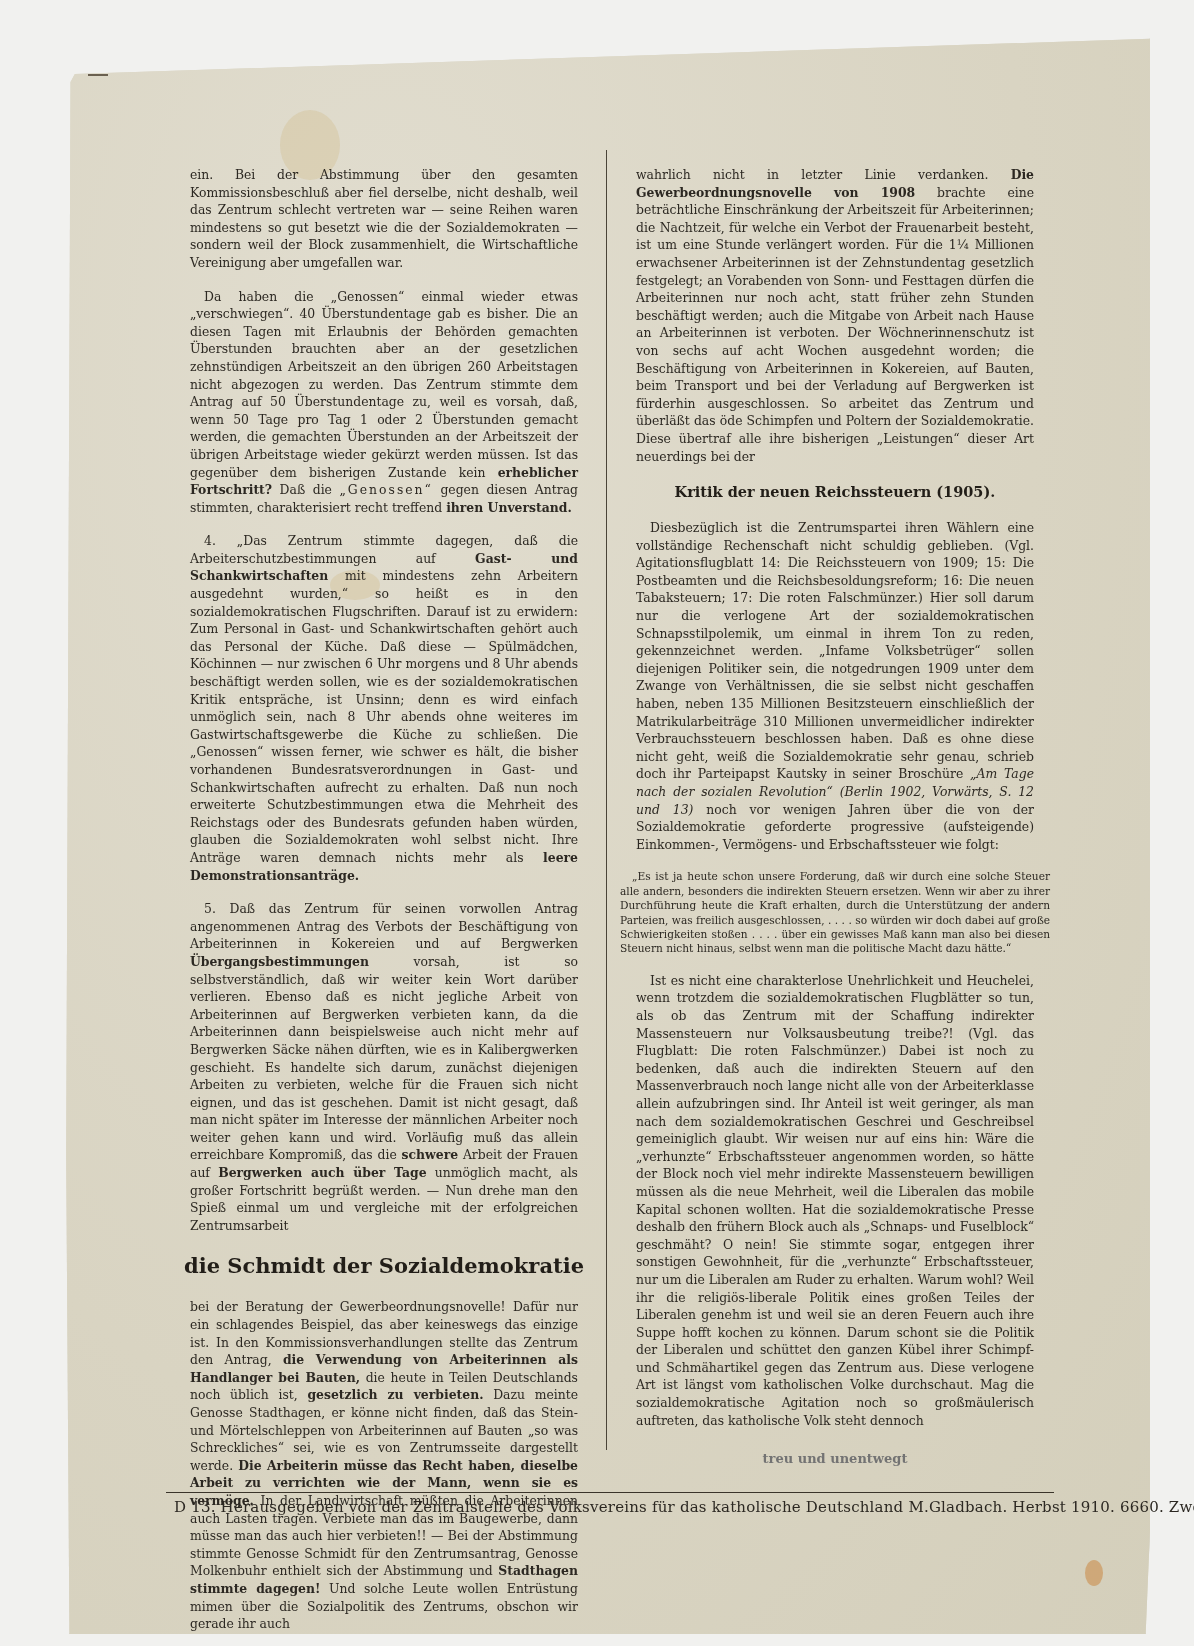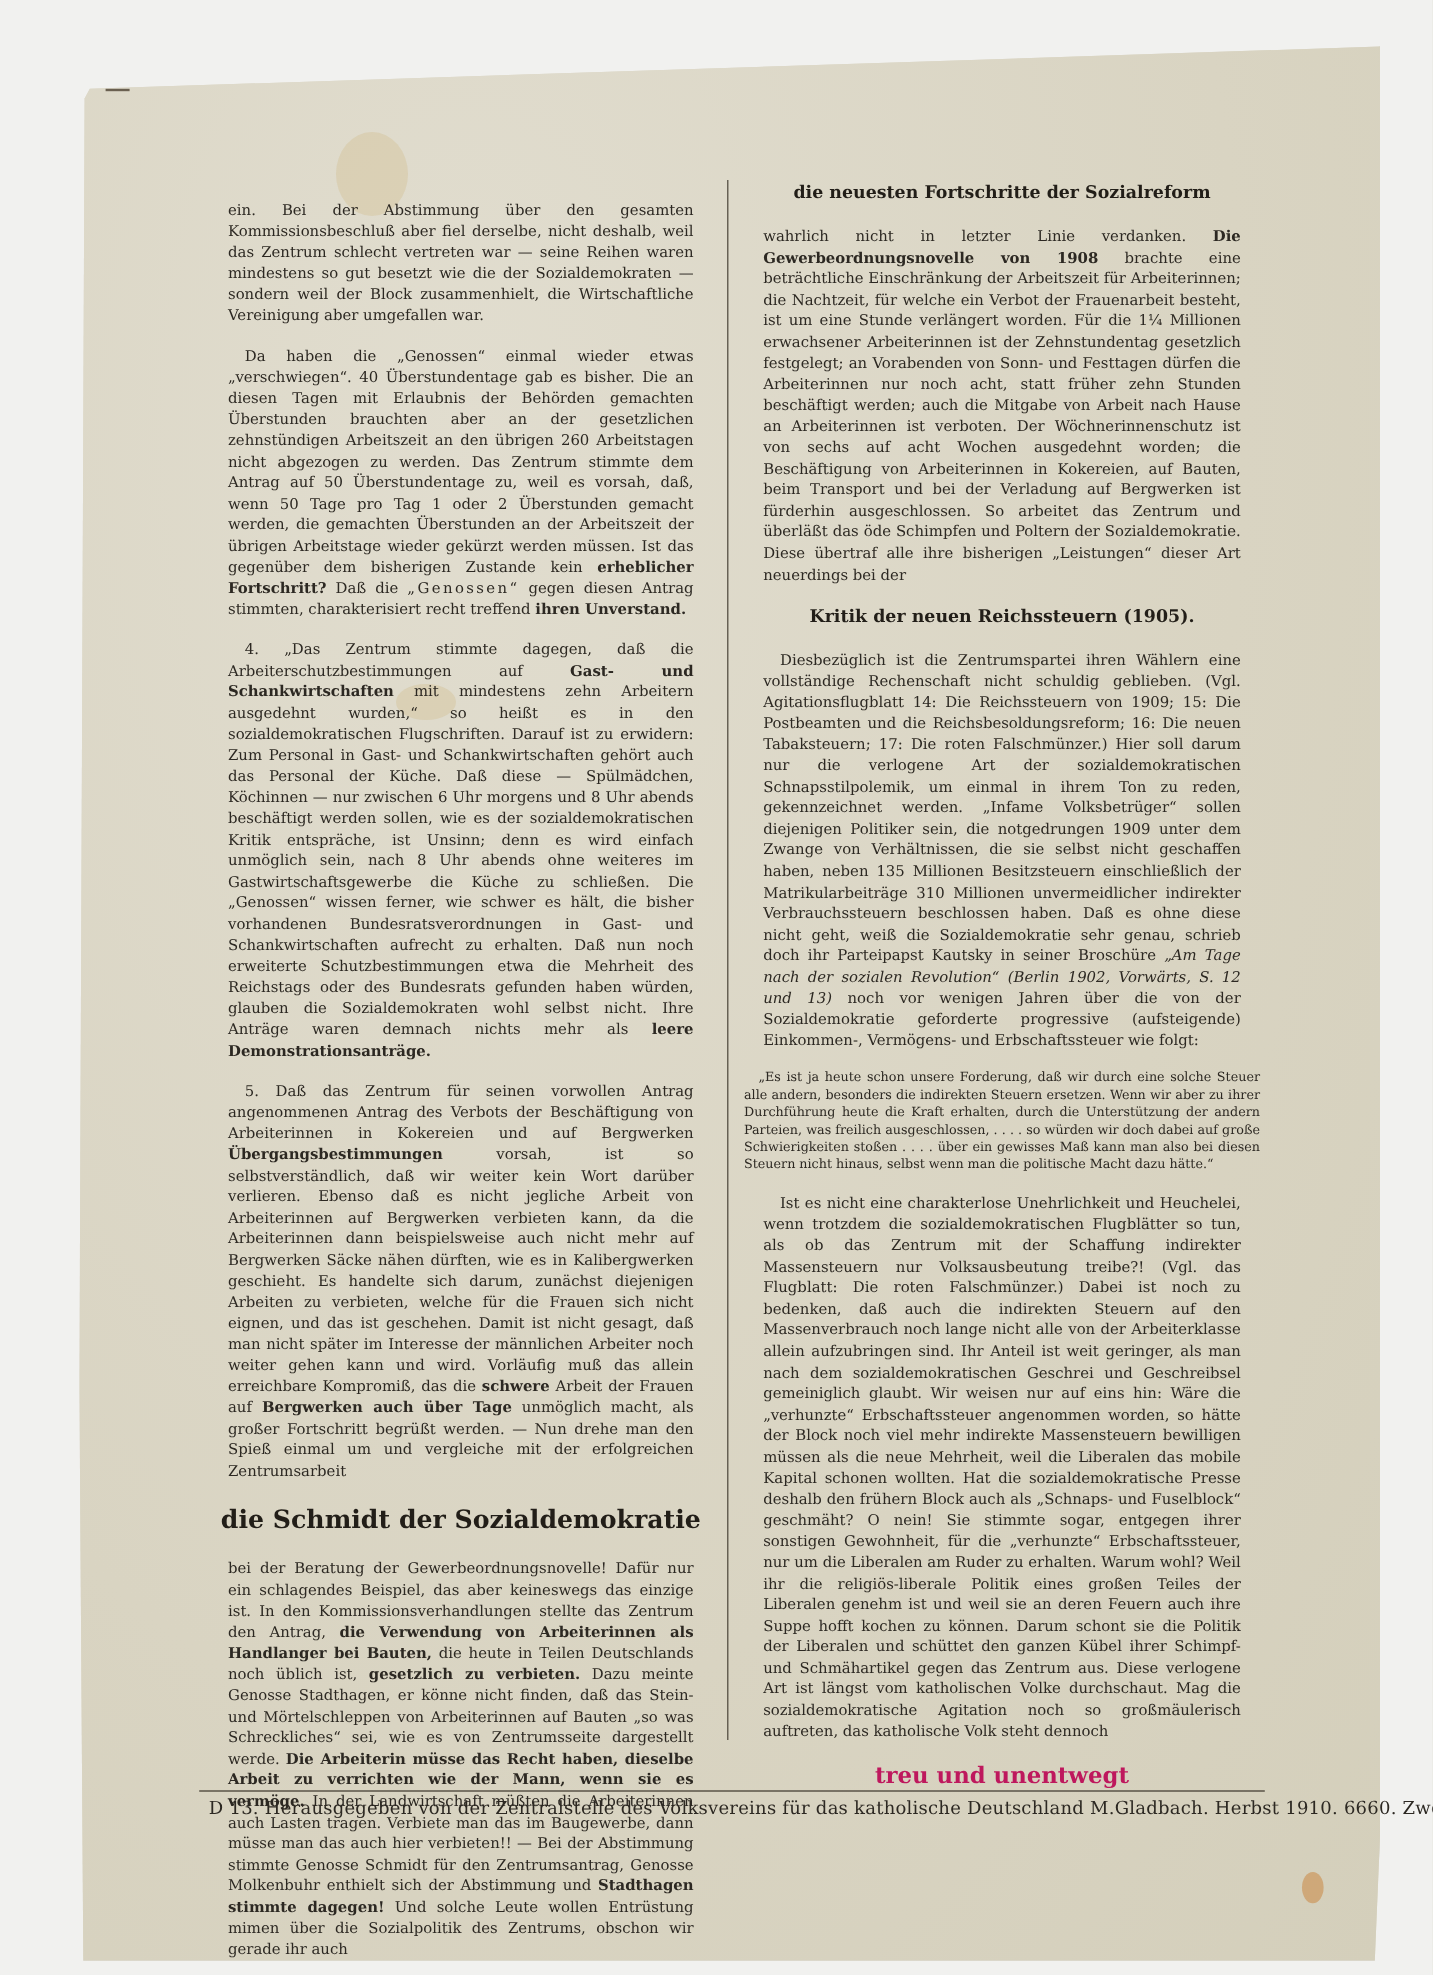--- a/index.html
+++ b/index.html
@@ -22,21 +22,21 @@
   .col-left { left:174px; width:420px; }
   .col-right { left:620px; width:430px; }
   .rule { position:absolute; left:606px; top:150px; width:1px; height:1300px; background:#4a4438; }
   .col p { margin:16px; text-indent:14px; }
   .col p.noindent { text-indent:0; }
   .col .quote { font-size:10.6px; line-height:14.4px; margin:2px 0 3px 0; text-indent:12px; }
   .col b { font-weight:bold; }
   .col .spaced { letter-spacing:2px; }
   .heading { text-align:center; font-weight:bold; font-size:14.5px; line-height:22px; margin:0; color:#221e18; }
   .heading.big { font-size:21px; line-height:32px; margin:4px 0; }
-  .closing { text-align:center; font-weight:bold; color:#be185d; font-size:19px; line-height:27px; margin-top:14px; }
+  .closing { text-align:center; font-weight:bold; color:#737373; font-size:13px; line-height:27px; margin-top:14px; }
 
   .footer-rule { position:absolute; left:166px; top:1492px; width:888px; height:1px; background:#3a342a; }
   .footer { position:absolute; left:174px; top:1498px; width:880px; font-size:15px; color:#2c2822; letter-spacing:0.2px; white-space:nowrap; }
 </style>
 </head>
 <body>
 
 <div class="sheet"></div>
 <div class="tick"></div>
 <div class="stain" style="left:280px;top:110px;width:60px;height:70px;"></div>
@@ -48,21 +48,20 @@
   <p><span>Da haben die „Genossen“ einmal wieder etwas „verschwiegen“. 40 Überstundentage gab es bisher. Die an diesen Tagen mit Erlaubnis der Behörden gemachten Überstunden brauchten aber an der gesetzlichen zehnstündigen Arbeitszeit an den übrigen 260 Arbeitstagen nicht abgezogen zu werden. Das Zentrum stimmte dem Antrag auf 50 Überstundentage zu, weil es vorsah, daß, wenn 50 Tage pro Tag 1 oder 2 Überstunden gemacht werden, die gemachten Überstunden an der Arbeitszeit der übrigen Arbeitstage wieder gekürzt werden müssen. Ist das gegenüber dem bisherigen Zustande kein</span> <b>erheblicher Fortschritt?</b> <span>Daß die</span> <span class="spaced">„Genossen“</span> <span>gegen diesen Antrag stimmten, charakterisiert recht treffend</span> <b>ihren Unverstand.</b></p>
   <p><span>4. „Das Zentrum stimmte dagegen, daß die Arbeiterschutzbestimmungen auf</span> <b>Gast- und Schankwirtschaften</b> <span>mit mindestens zehn Arbeitern ausgedehnt wurden,“ so heißt es in den sozialdemokratischen Flugschriften. Darauf ist zu erwidern: Zum Personal in Gast- und Schankwirtschaften gehört auch das Personal der Küche. Daß diese — Spülmädchen, Köchinnen — nur zwischen 6 Uhr morgens und 8 Uhr abends beschäftigt werden sollen, wie es der sozialdemokratischen Kritik entspräche, ist Unsinn; denn es wird einfach unmöglich sein, nach 8 Uhr abends ohne weiteres im Gastwirtschaftsgewerbe die Küche zu schließen. Die „Genossen“ wissen ferner, wie schwer es hält, die bisher vorhandenen Bundesratsverordnungen in Gast- und Schankwirtschaften aufrecht zu erhalten. Daß nun noch erweiterte Schutzbestimmungen etwa die Mehrheit des Reichstags oder des Bundesrats gefunden haben würden, glauben die Sozialdemokraten wohl selbst nicht. Ihre Anträge waren demnach nichts mehr als</span> <b>leere Demonstrationsanträge.</b></p>
   <p><span>5. Daß das Zentrum für seinen vorwollen Antrag angenommenen Antrag des Verbots der Beschäftigung von Arbeiterinnen in Kokereien und auf Bergwerken</span> <b>Übergangsbestimmungen</b> <span>vorsah, ist so selbstverständlich, daß wir weiter kein Wort darüber verlieren. Ebenso daß es nicht jegliche Arbeit von Arbeiterinnen auf Bergwerken verbieten kann, da die Arbeiterinnen dann beispielsweise auch nicht mehr auf Bergwerken Säcke nähen dürften, wie es in Kalibergwerken geschieht. Es handelte sich darum, zunächst diejenigen Arbeiten zu verbieten, welche für die Frauen sich nicht eignen, und das ist geschehen. Damit ist nicht gesagt, daß man nicht später im Interesse der männlichen Arbeiter noch weiter gehen kann und wird. Vorläufig muß das allein erreichbare Kompromiß, das die</span> <b>schwere</b> <span>Arbeit der Frauen auf</span> <b>Bergwerken auch über Tage</b> <span>unmöglich macht, als großer Fortschritt begrüßt werden. — Nun drehe man den Spieß einmal um und vergleiche mit der erfolgreichen Zentrumsarbeit</span></p>
   <h2 class="heading big">die Schmidt der Sozialdemokratie</h2>
   <p class="noindent"><span>bei der Beratung der Gewerbeordnungsnovelle! Dafür nur ein schlagendes Beispiel, das aber keineswegs das einzige ist. In den Kommissionsverhandlungen stellte das Zentrum den Antrag,</span> <b>die Verwendung von Arbeiterinnen als Handlanger bei Bauten,</b> <span>die heute in Teilen Deutschlands noch üblich ist,</span> <b>gesetzlich zu verbieten.</b> <span>Dazu meinte Genosse Stadthagen, er könne nicht finden, daß das Stein- und Mörtelschleppen von Arbeiterinnen auf Bauten „so was Schreckliches“ sei, wie es von Zentrumsseite dargestellt werde.</span> <b>Die Arbeiterin müsse das Recht haben, dieselbe Arbeit zu verrichten wie der Mann, wenn sie es vermöge.</b> <span>In der Landwirtschaft müßten die Arbeiterinnen auch Lasten tragen. Verbiete man das im Baugewerbe, dann müsse man das auch hier verbieten!! — Bei der Abstimmung stimmte Genosse Schmidt für den Zentrumsantrag, Genosse Molkenbuhr enthielt sich der Abstimmung und</span> <b>Stadthagen stimmte dagegen!</b> <span>Und solche Leute wollen Entrüstung mimen über die Sozialpolitik des Zentrums, obschon wir gerade ihr auch</span></p>
 </div>
 
 <div class="rule"></div>
 
 <div class="col col-right">
-  <h2 class="heading">die neuesten Fortschritte der Sozialreform</h2>
   <p class="noindent"><span>wahrlich nicht in letzter Linie verdanken.</span> <b>Die Gewerbeordnungsnovelle von 1908</b> <span>brachte eine beträchtliche Einschränkung der Arbeitszeit für Arbeiterinnen; die Nachtzeit, für welche ein Verbot der Frauenarbeit besteht, ist um eine Stunde verlängert worden. Für die 1¼ Millionen erwachsener Arbeiterinnen ist der Zehnstundentag gesetzlich festgelegt; an Vorabenden von Sonn- und Festtagen dürfen die Arbeiterinnen nur noch acht, statt früher zehn Stunden beschäftigt werden; auch die Mitgabe von Arbeit nach Hause an Arbeiterinnen ist verboten. Der Wöchnerinnenschutz ist von sechs auf acht Wochen ausgedehnt worden; die Beschäftigung von Arbeiterinnen in Kokereien, auf Bauten, beim Transport und bei der Verladung auf Bergwerken ist fürderhin ausgeschlossen. So arbeitet das Zentrum und überläßt das öde Schimpfen und Poltern der Sozialdemokratie. Diese übertraf alle ihre bisherigen „Leistungen“ dieser Art neuerdings bei der</span></p>
   <h2 class="heading">Kritik der neuen Reichssteuern (1905).</h2>
   <p><span>Diesbezüglich ist die Zentrumspartei ihren Wählern eine vollständige Rechenschaft nicht schuldig geblieben. (Vgl. Agitationsflugblatt 14: Die Reichssteuern von 1909; 15: Die Postbeamten und die Reichsbesoldungsreform; 16: Die neuen Tabaksteuern; 17: Die roten Falschmünzer.) Hier soll darum nur die verlogene Art der sozialdemokratischen Schnapsstilpolemik, um einmal in ihrem Ton zu reden, gekennzeichnet werden. „Infame Volksbetrüger“ sollen diejenigen Politiker sein, die notgedrungen 1909 unter dem Zwange von Verhältnissen, die sie selbst nicht geschaffen haben, neben 135 Millionen Besitzsteuern einschließlich der Matrikularbeiträge 310 Millionen unvermeidlicher indirekter Verbrauchssteuern beschlossen haben. Daß es ohne diese nicht geht, weiß die Sozialdemokratie sehr genau, schrieb doch ihr Parteipapst Kautsky in seiner Broschüre</span> <i>„Am Tage nach der sozialen Revolution“ (Berlin 1902, Vorwärts, S. 12 und 13)</i> <span>noch vor wenigen Jahren über die von der Sozialdemokratie geforderte progressive (aufsteigende) Einkommen-, Vermögens- und Erbschaftssteuer wie folgt:</span></p>
   <p class="quote">„Es ist ja heute schon unsere Forderung, daß wir durch eine solche Steuer alle andern, besonders die indirekten Steuern ersetzen. Wenn wir aber zu ihrer Durchführung heute die Kraft erhalten, durch die Unterstützung der andern Parteien, was freilich ausgeschlossen, . . . . so würden wir doch dabei auf große Schwierigkeiten stoßen . . . . über ein gewisses Maß kann man also bei diesen Steuern nicht hinaus, selbst wenn man die politische Macht dazu hätte.“</p>
   <p>Ist es nicht eine charakterlose Unehrlichkeit und Heuchelei, wenn trotzdem die sozialdemokratischen Flugblätter so tun, als ob das Zentrum mit der Schaffung indirekter Massensteuern nur Volksausbeutung treibe?! (Vgl. das Flugblatt: Die roten Falschmünzer.) Dabei ist noch zu bedenken, daß auch die indirekten Steuern auf den Massenverbrauch noch lange nicht alle von der Arbeiterklasse allein aufzubringen sind. Ihr Anteil ist weit geringer, als man nach dem sozialdemokratischen Geschrei und Geschreibsel gemeiniglich glaubt. Wir weisen nur auf eins hin: Wäre die „verhunzte“ Erbschaftssteuer angenommen worden, so hätte der Block noch viel mehr indirekte Massensteuern bewilligen müssen als die neue Mehrheit, weil die Liberalen das mobile Kapital schonen wollten. Hat die sozialdemokratische Presse deshalb den frühern Block auch als „Schnaps- und Fuselblock“ geschmäht? O nein! Sie stimmte sogar, entgegen ihrer sonstigen Gewohnheit, für die „verhunzte“ Erbschaftssteuer, nur um die Liberalen am Ruder zu erhalten. Warum wohl? Weil ihr die religiös-liberale Politik eines großen Teiles der Liberalen genehm ist und weil sie an deren Feuern auch ihre Suppe hofft kochen zu können. Darum schont sie die Politik der Liberalen und schüttet den ganzen Kübel ihrer Schimpf- und Schmähartikel gegen das Zentrum aus. Diese verlogene Art ist längst vom katholischen Volke durchschaut. Mag die sozialdemokratische Agitation noch so großmäulerisch auftreten, das katholische Volk steht dennoch</p>
   <div class="closing">
     <div>treu und unentwegt</div>
   </div>
 </div>
 

